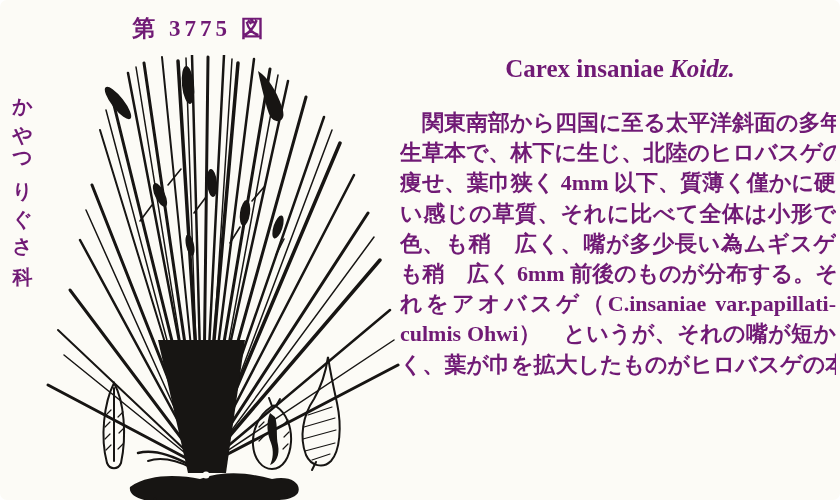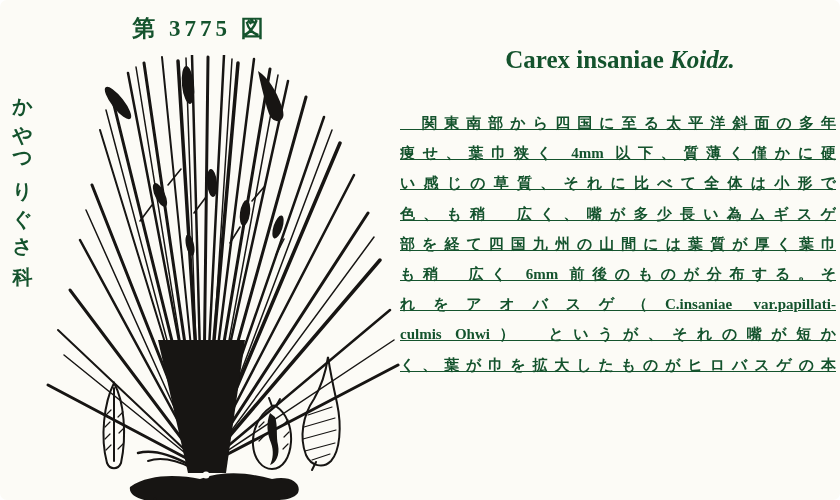--- a/index.html
+++ b/index.html
@@ -1,20 +1,20 @@
 <!DOCTYPE html>
 <html><head>
 <meta charset="utf-8">
 <style>
   html,body{margin:0;padding:0;}
   .page{
     position:relative;
     width:840px;height:500px;
     background:#fcfbf6;
-    color:#14532d;
+    color:#701a75;
     font-family:"Liberation Serif","DejaVu Serif",serif;
     overflow:hidden;
     border-radius:7px;
   }
   
   .figure-panel{position:absolute;left:0;top:0;width:400px;height:500px;}
   .figure-caption{
     position:absolute;left:0;top:13px;width:400px;
     text-align:center;font-size:23px;font-weight:700;letter-spacing:4px;
   }
@@ -23,26 +23,26 @@
     writing-mode:vertical-rl;text-orientation:upright;
     font-size:20px;letter-spacing:5px;font-weight:600;
   }
   .illustration{position:absolute;left:40px;top:55px;width:370px;height:445px;}
   
   .article-panel{position:absolute;left:400px;top:0;width:440px;height:500px;}
   .article-title{
     position:absolute;left:0;top:2px;width:440px;
     text-align:center;font-size:33px;font-weight:800;letter-spacing:9px;
   }
-  .sci-name{position:absolute;left:0;top:45px;width:440px;text-align:center;line-height:29px;}
+  .sci-name{position:absolute;left:0;top:54px;width:440px;text-align:center;line-height:29px;}
   .sci-line{font-size:25px;font-weight:700;}
   .sci-line i{font-weight:700;}
   .article-body{
     position:absolute;left:0px;top:108px;width:436px;
-    font-size:15px;line-height:30.2px;font-weight:600;text-decoration:underline;
+    font-size:22px;line-height:30.2px;font-weight:600;
   }
   .body-line{
     text-align:justify;
     text-align-last:justify;
     white-space:nowrap;
     height:30.2px;overflow:hidden;
   }
   .body-line.last{text-align-last:left;}
 </style>
 </head>
@@ -183,24 +183,24 @@
 
   <div class="article-panel">
 
 
     <div class="sci-name">
       <div class="sci-line"><span>Carex insaniae </span><i>Koidz.</i></div>
     </div>
 
     <div class="article-body">
       <div class="body-line">　関東南部から四国に至る太平洋斜面の多年</div>
+      <div class="body-line">生草本で、林下に生じ、北陸のヒロバスゲの</div>
       <div class="body-line">痩せ、葉巾狭く 4mm 以下、質薄く僅かに硬</div>
       <div class="body-line">い感じの草質、それに比べて全体は小形で</div>
       <div class="body-line">色、も稍ゝ広く、嘴が多少長い為ムギスゲ</div>
-      <div class="body-line">部を経て四国九州の山間には葉質が厚く葉巾</div>
       <div class="body-line">も稍ゝ広く 6mm 前後のものが分布する。そ</div>
       <div class="body-line">れをアオバスゲ（C.insaniae var.papillati-</div>
       <div class="body-line">culmis Ohwi）　というが、それの嘴が短か</div>
       <div class="body-line">く、葉が巾を拡大したものがヒロバスゲの本</div>
     </div>
   </div>
 
 </div>
 
 </body></html>

